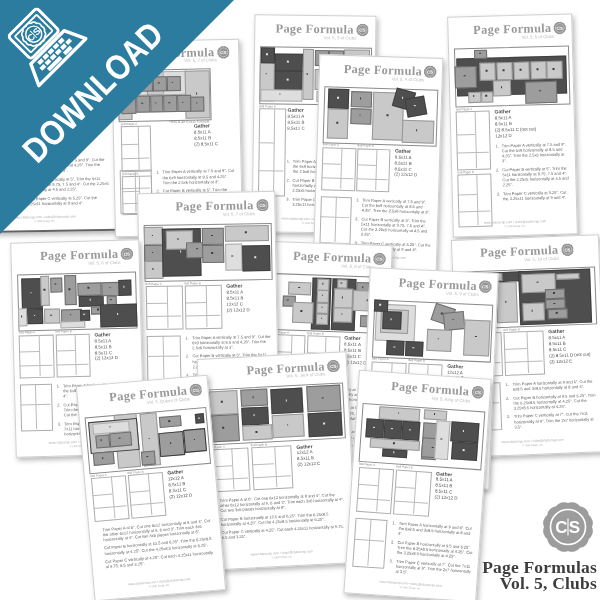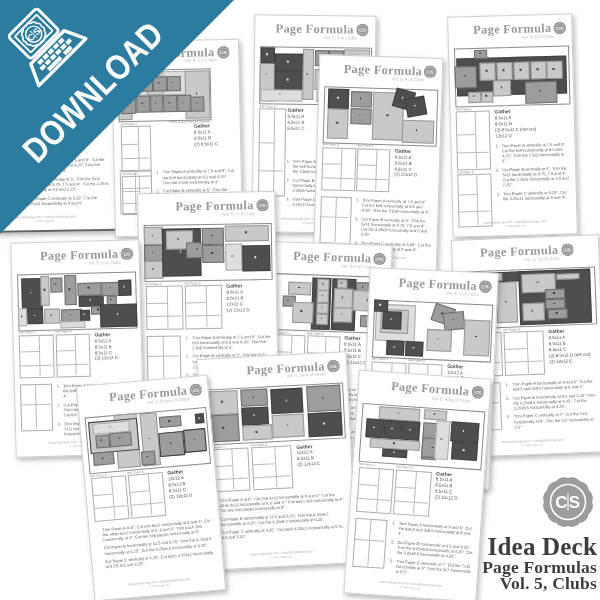--- a/index.html
+++ b/index.html
@@ -883,14 +883,13 @@
 </g>
     </svg></div>
 <div class="logo">
 <div style="margin-right:4px;margin-bottom:3px;"><svg width="50" height="50" viewBox="0 0 100 100">
         <path d="M50.00,2.00 A19.88,19.88 0 0 1 74.00,8.43 A19.88,19.88 0 0 1 91.57,26.00 A19.88,19.88 0 0 1 98.00,50.00 A19.88,19.88 0 0 1 91.57,74.00 A19.88,19.88 0 0 1 74.00,91.57 A19.88,19.88 0 0 1 50.00,98.00 A19.88,19.88 0 0 1 26.00,91.57 A19.88,19.88 0 0 1 8.43,74.00 A19.88,19.88 0 0 1 2.00,50.00 A19.88,19.88 0 0 1 8.43,26.00 A19.88,19.88 0 0 1 26.00,8.43 A19.88,19.88 0 0 1 50.00,2.00 Z" fill="#9c9c9c"></path>
         <circle cx="50" cy="50" r="35" fill="none" stroke="#fff" stroke-width="3.2"></circle>
         <text x="37" y="51.5" font-family="Liberation Sans, sans-serif" font-weight="bold" font-size="34" fill="#fff" text-anchor="middle" dominant-baseline="central">C</text>
         <rect x="48.9" y="33" width="2.2" height="34" fill="#fff"></rect>
         <text x="63" y="51.5" font-family="Liberation Sans, sans-serif" font-weight="bold" font-size="34" fill="#fff" text-anchor="middle" dominant-baseline="central">S</text>
       </svg></div>
-<div class="t1">Idea Deck</div>
 <div class="t2">Page Formulas<br>Vol. 5, Clubs</div>
 </div>
 </body></html>

